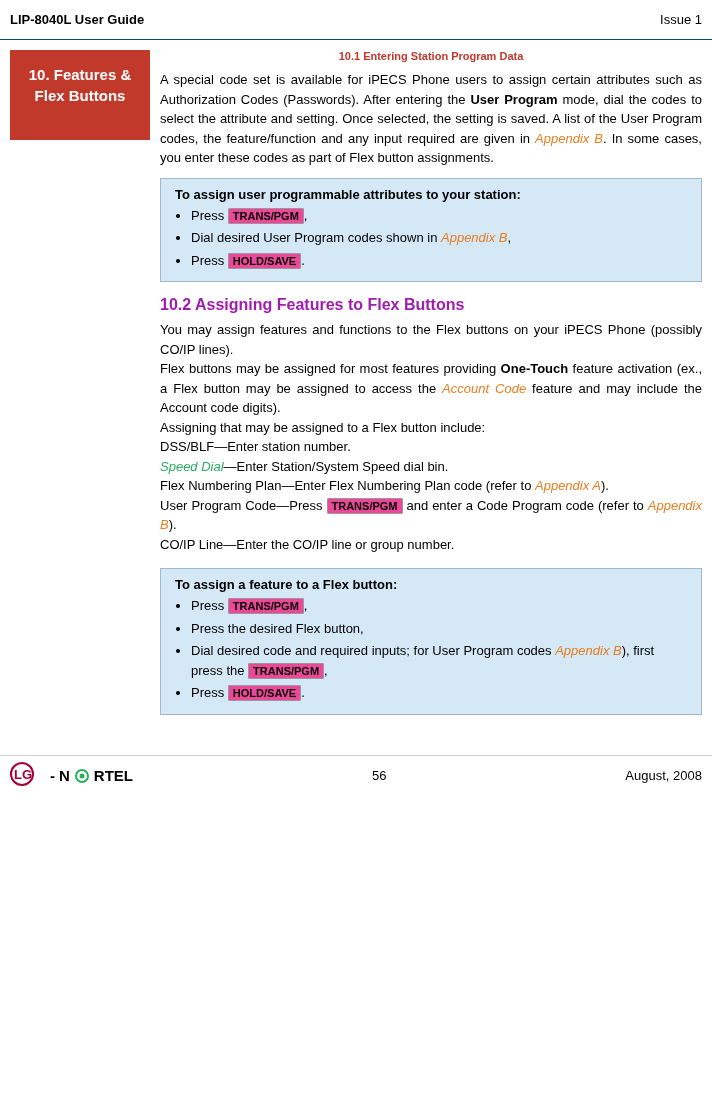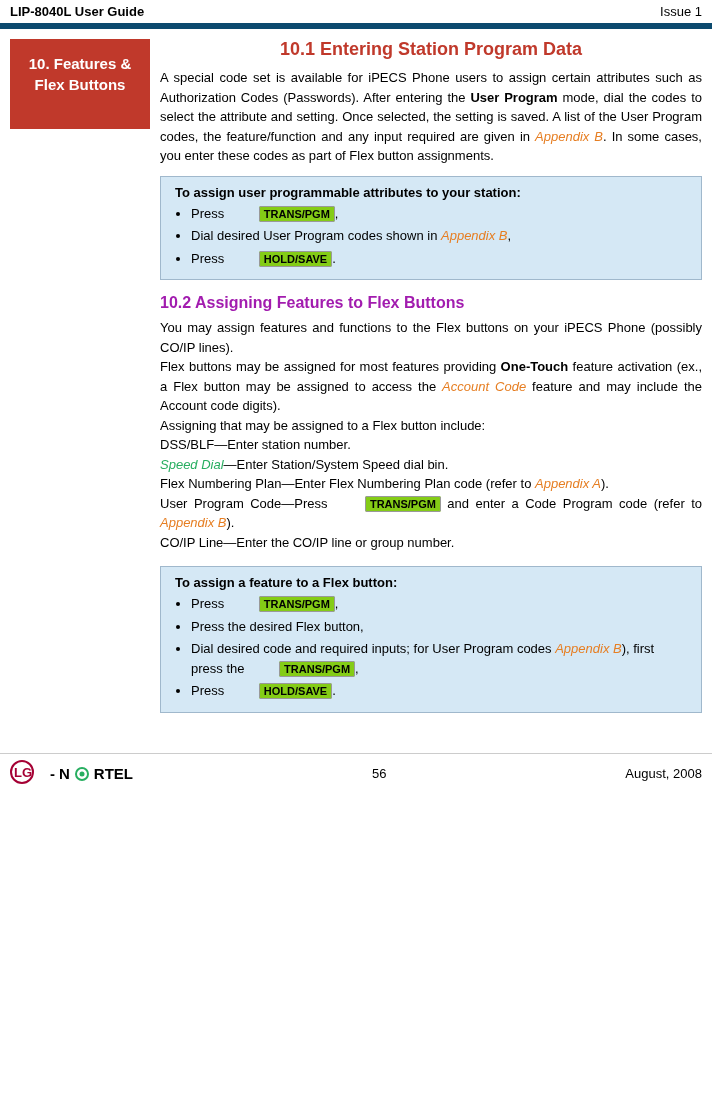--- a/index.html
+++ b/index.html
@@ -8,22 +8,22 @@
       min-height: 1109px;
       font-family: Arial, sans-serif;
       font-size: 13px;
       background: #fff;
       color: #000;
     }
     .page-header {
       display: flex;
       justify-content: space-between;
       align-items: center;
-      padding: 4px 10px;
-      border-bottom: 6px solid #0c4a6e;
+      padding: 12px 10px;
+      border-bottom: 1px solid #0c4a6e;
       font-size: 13px;
     }
     .page-header-title { font-weight: bold; }
     .page-header-issue { }
 
     .main-content {
       display: flex;
       flex-direction: row;
       padding: 10px;
       gap: 10px;
@@ -44,21 +44,21 @@
       min-height: 90px;
       text-align: center;
     }
 
     .content-area {
       flex: 1;
     }
 
     .section-heading {
       color: #c0392b;
-      font-size: 18px;
+      font-size: 11px;
       font-weight: bold;
       text-align: center;
       margin-bottom: 8px;
     }
 
     .section-heading-2 {
       color: #a21caf;
       font-size: 16px;
       font-weight: bold;
       margin-top: 14px;
@@ -91,29 +91,28 @@
     .info-box ul {
       margin-left: 16px;
     }
 
     .info-box li {
       margin: 2px 0;
       line-height: 1.5;
     }
 
     .kbd {
-      background: #84cc16;
+      background: #ec4899;
       border: 1px solid #999;
       border-radius: 2px;
       padding: 1px 4px;
       font-size: 11px;
       font-family: Arial, sans-serif;
       font-weight: bold;
       white-space: nowrap;
-      margin-left: 31px;
     }
 
     .page-footer {
       display: flex;
       justify-content: space-between;
       align-items: center;
       padding: 6px 10px;
       border-top: 1px solid #ccc;
       margin-top: 20px;
     }

